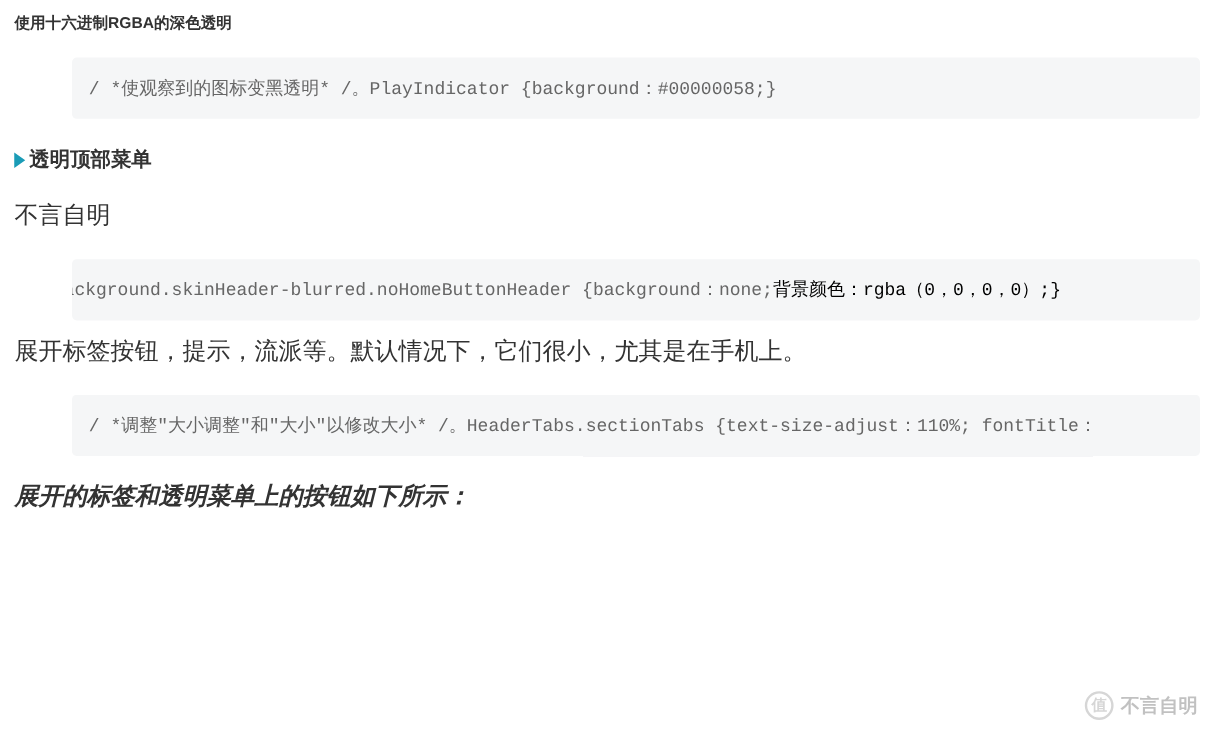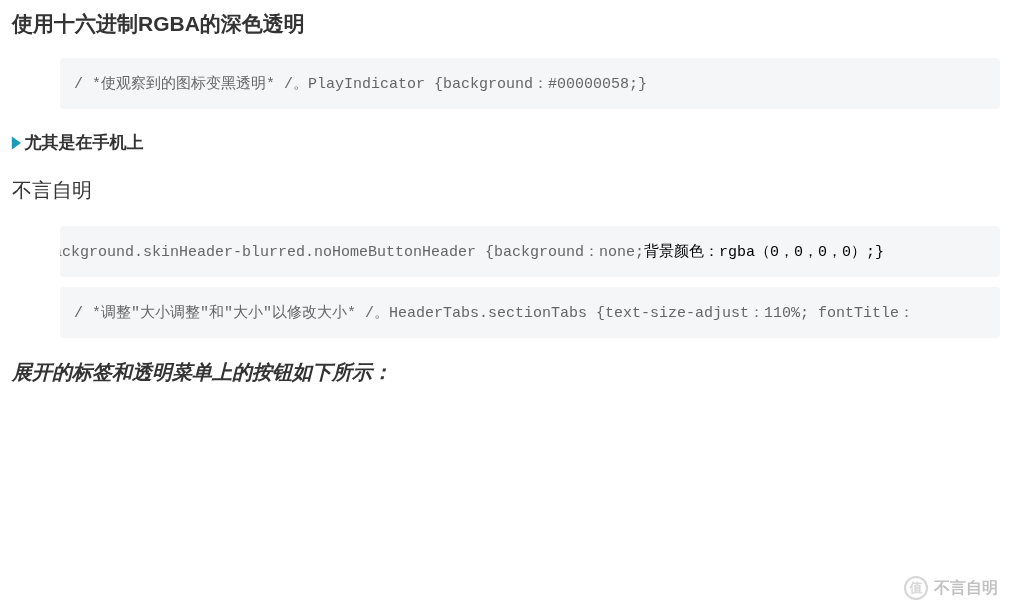--- a/index.html
+++ b/index.html
@@ -13,21 +13,21 @@
       color: #333;
       width: 1012px;
       height: 612px;
       overflow: hidden;
       position: relative;
     }
     .content {
       padding: 10px 12px;
     }
     .heading-plain {
-      font-size: 21px;
+      font-size: 13px;
       font-weight: bold;
       color: #333;
       margin-bottom: 20px;
     }
     .heading-arrow {
       font-size: 17px;
       font-weight: bold;
       color: #333;
       margin: 22px 0 20px 0;
       display: flex;
@@ -113,32 +113,33 @@
 
 <div class="content">
 
   <div class="heading-plain">使用十六进制RGBA的深色透明</div>
 
   <div class="code-block">
     <span class="code-inner">/ *使观察到的图标变黑透明* /。PlayIndicator {background：#00000058;}</span>
   </div>
 
   <div class="heading-arrow">
-    <span>尤其是在手机上</span>
+    <span>透明顶部菜单</span>
   </div>
 
   <div class="paragraph">不言自明</div>
 
   <div class="code-block scroll-2">
     <span class="code-inner">
       <span>Background.skinHeader-blurred.noHomeButtonHeader {background：none;</span><span class="code-pink">背景颜色：rgba（0，0，0，0）;}</span>
     </span>
   </div>
 
 
+  <div class="paragraph">展开标签按钮，提示，流派等。默认情况下，它们很小，尤其是在手机上。</div>
 
   <div class="code-block scroll-3">
     <span class="code-inner">/ *调整"大小调整"和"大小"以修改大小* /。HeaderTabs.sectionTabs {text-size-adjust：110%; fontTitle：</span>
   </div>
 
   <div class="paragraph" style="font-weight:bold;margin-top:18px;font-style:italic;">展开的标签和透明菜单上的按钮如下所示：</div>
 
 
 
 </div>

